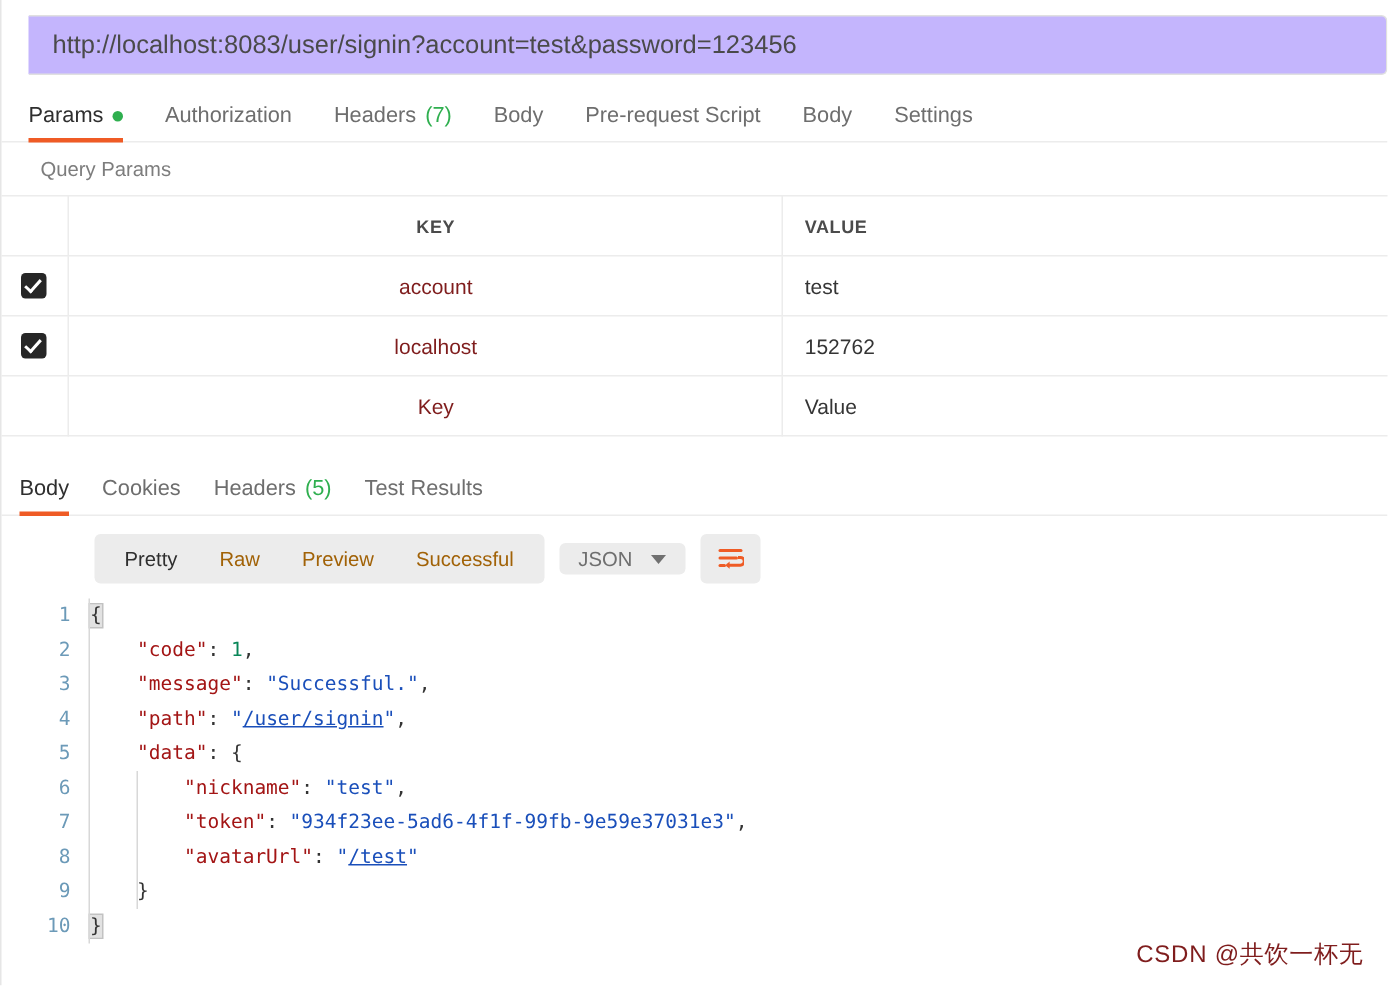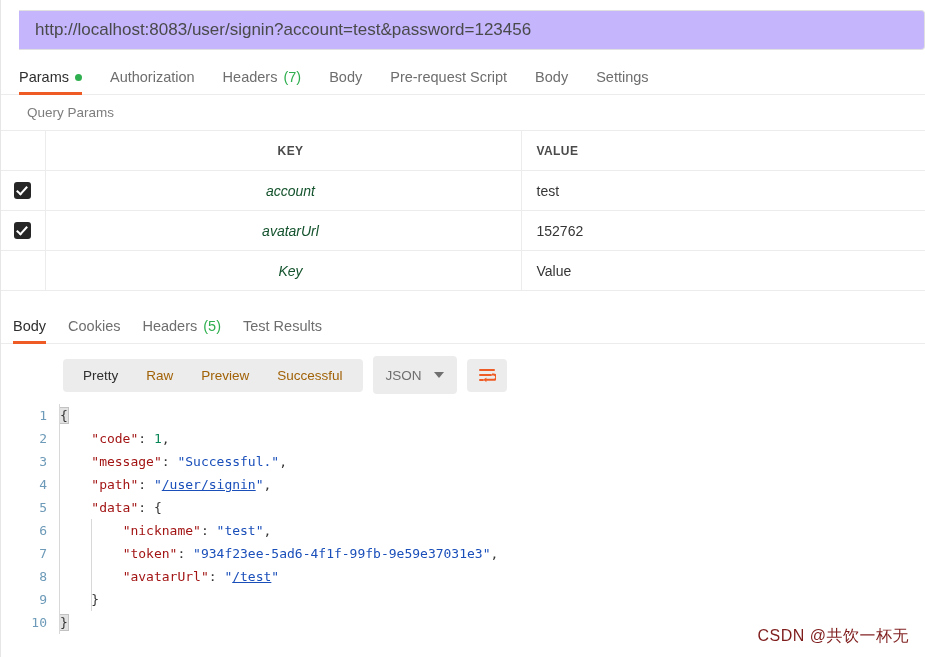--- a/index.html
+++ b/index.html
@@ -133,21 +133,21 @@
   }
   .ptable th {
     font-size: 12px;
     font-weight: bold;
     color: #4b4b4b;
     letter-spacing: .4px;
   }
   .ptable th.th-key, .ptable td.td-key { padding-left: 15px; text-align: center; }
   .ptable th.th-val, .ptable td.td-val { padding-left: 15px; }
   .ptable td.td-check { text-align: center; }
-  .ptable td.td-key   { color: #14532d; font-style: italic; }
+  .ptable td.td-key   { color: #7f1d1d; }
   .ptable td.td-val   { color: #353535; }
   .ph { color: #b4b4b4; }
   .cbox {
     width: 17px; height: 17px;
     background: #262626;
     border-radius: 3px;
     display: inline-block;
     position: relative;
     cursor: pointer;
     vertical-align: middle;
@@ -192,21 +192,21 @@
     font-size: 13.5px;
     color: #a16207;
     padding: 0 14px;
     cursor: pointer;
     white-space: nowrap;
   }
   .seg .segitem.active { color: #2f2f2f; }
   .fmt-select {
     background: #ececec;
     border-radius: 4px;
-    height: 38px;
+    height: 21px;
     display: flex;
     align-items: center;
     gap: 12px;
     padding: 0 13px;
     font-size: 13.5px;
     color: #6f6f6f;
     cursor: pointer;
   }
   .fmt-select .caret {
     border-top-color: #707070;
@@ -327,21 +327,21 @@
         <td class="td-check">
           <span class="cbox"></span>
         </td>
         <td class="td-key">account</td>
         <td class="td-val">test</td>
       </tr>
       <tr>
         <td class="td-check">
           <span class="cbox"></span>
         </td>
-        <td class="td-key">avatarUrl</td>
+        <td class="td-key">localhost</td>
         <td class="td-val">152762</td>
       </tr>
       <tr>
         <td class="td-check"></td>
         <td class="td-key ph">Key</td>
         <td class="td-val ph">Value</td>
       </tr>
     </tbody>
   </table>
 

